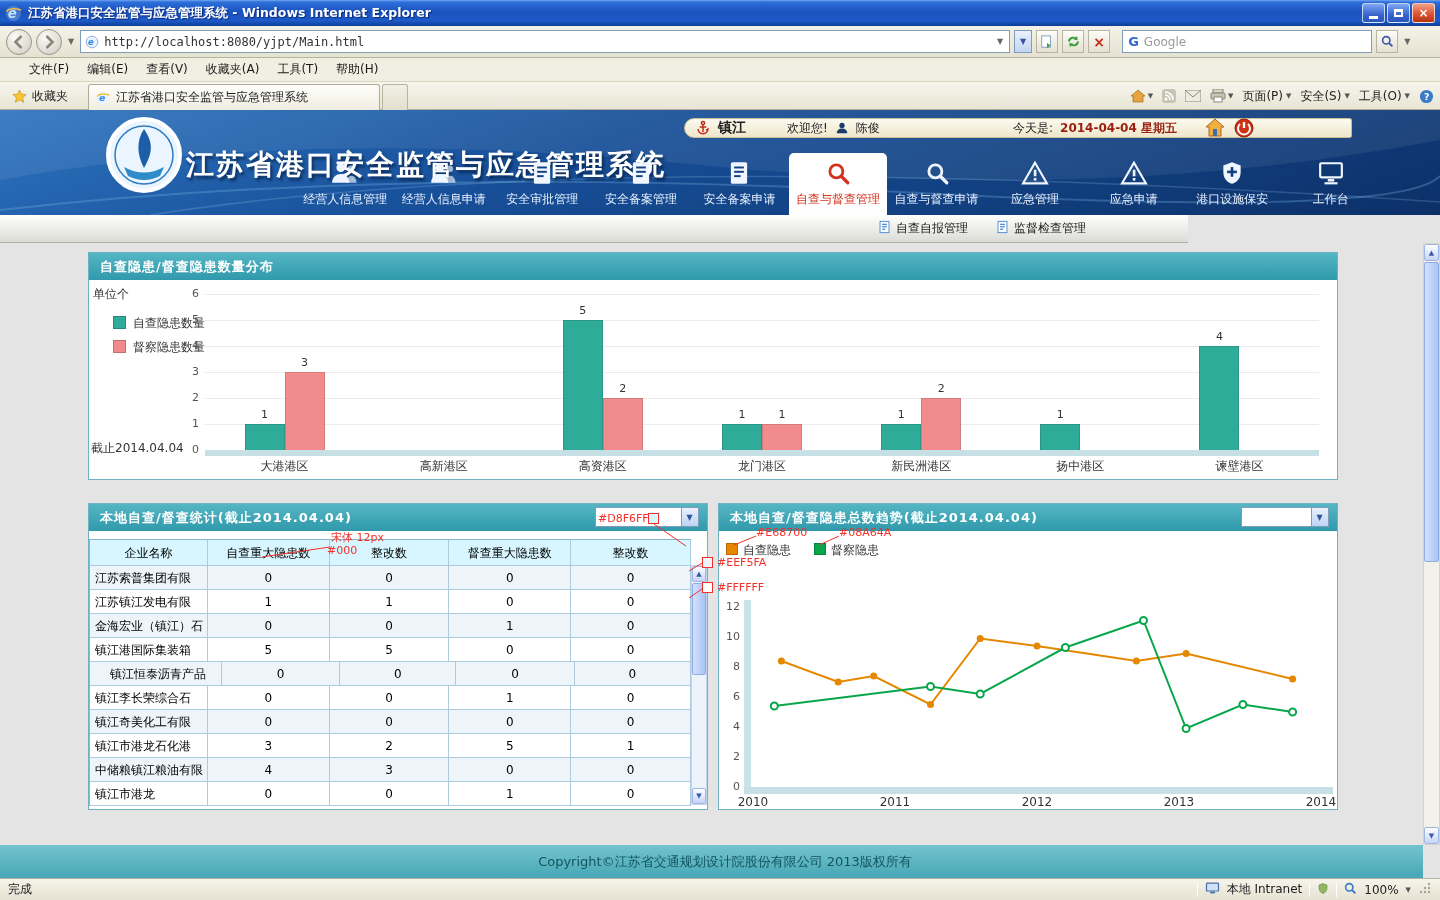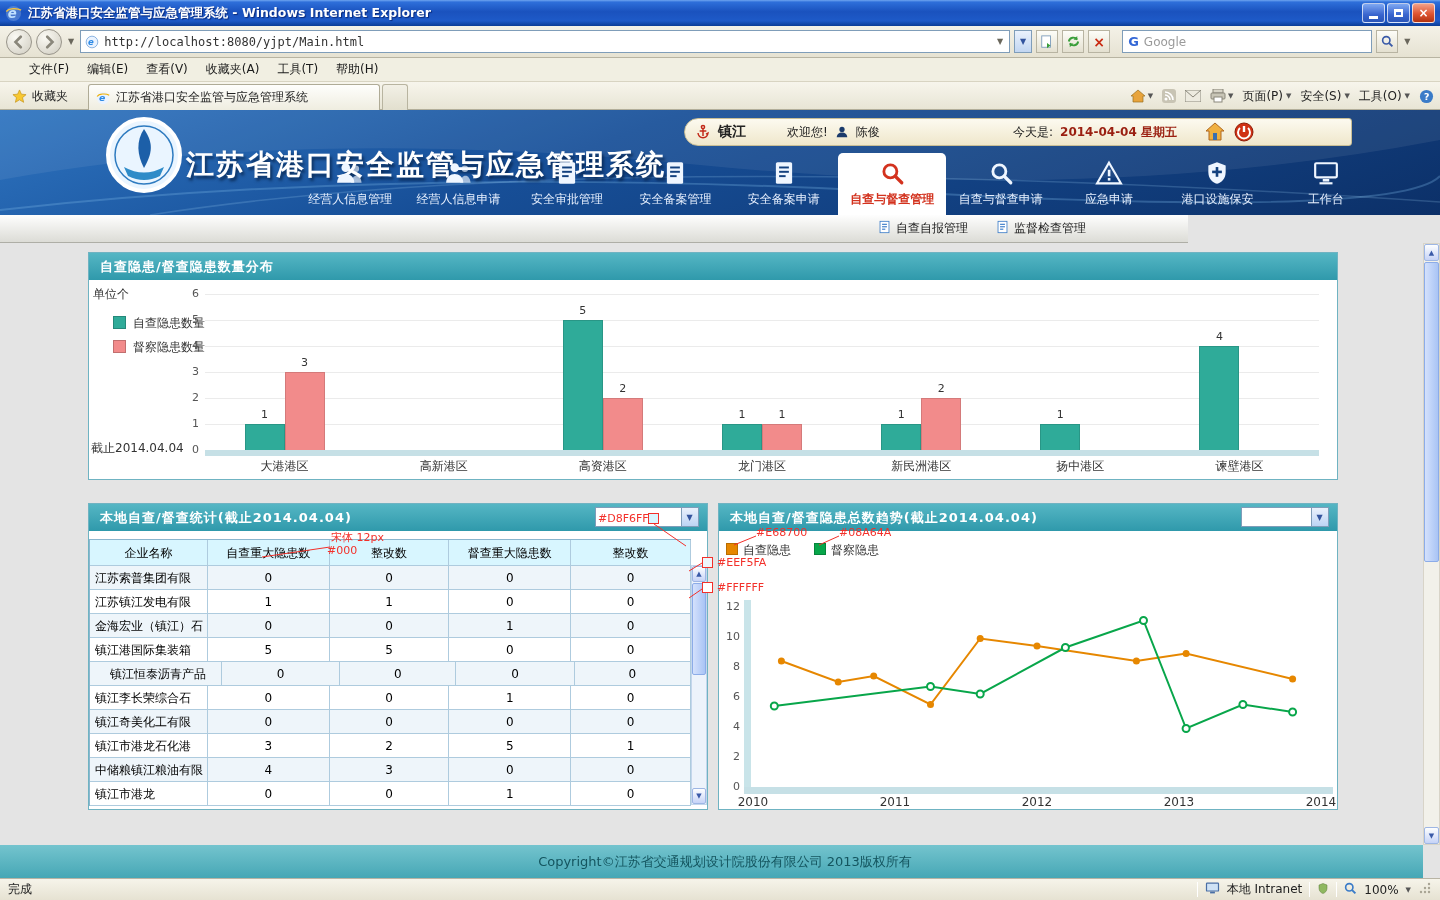--- a/index.html
+++ b/index.html
@@ -45,32 +45,32 @@
   .cmdright{position:absolute;right:6px;top:0;height:28px;display:flex;align-items:center;gap:9px;}
   .cmdicon{display:flex;align-items:center;gap:2px;cursor:pointer;}
   .cmdbtn{display:flex;align-items:center;gap:3px;color:#222;cursor:pointer;}
   .cmddd{font-size:7px;color:#555;}
 
   
   #appheader{left:0;top:110px;width:1440px;height:105px;background:linear-gradient(160deg,#2E74C0 0%,#174F98 40%,#0C3068 100%);overflow:hidden;}
   #headerwaves{position:absolute;left:0;top:0;}
   .logo{position:absolute;left:104px;top:5px;width:80px;height:80px;}
   .apptitle{position:absolute;left:186px;top:36px;font-size:28px;font-weight:bold;color:#fff;letter-spacing:2px;text-shadow:2px 3px 3px rgba(2,22,52,.65);white-space:nowrap;}
-  .infostrip{position:absolute;left:684px;top:8px;width:668px;height:28px;background:linear-gradient(180deg,#FCFAF0,#EFE7CB);border:1px solid #C9BE95;border-radius:14px 3px 3px 14px;display:flex;align-items:center;padding:0 10px;gap:7px;color:#222;}
+  .infostrip{position:absolute;left:684px;top:8px;width:668px;height:20px;background:linear-gradient(180deg,#FCFAF0,#EFE7CB);border:1px solid #C9BE95;border-radius:14px 3px 3px 14px;display:flex;align-items:center;padding:0 10px;gap:7px;color:#222;}
   .infostrip .city{font-size:14px;font-weight:bold;color:#222;}
   .infostrip .welcome{margin-left:34px;}
   .infostrip .dlabel{margin-left:auto;}
   .infostrip .dval{font-weight:bold;color:#9A1F10;margin-right:20px;}
   .hicon{width:22px;height:22px;cursor:pointer;}
   .hicon.power{margin-right:86px;}
   #mainnav{position:absolute;left:296px;bottom:0;width:1084px;height:62px;display:flex;}
   .nav-item{flex:1;display:flex;flex-direction:column;align-items:center;justify-content:flex-end;padding-bottom:7px;color:#E8F1FF;font-size:12px;cursor:pointer;white-space:nowrap;}
   .nav-item .nav-icon{width:30px;height:26px;margin-bottom:5px;}
   .nav-icon svg{width:100%;height:100%;}
-  .nav-item.active{background:#fff;border-radius:5px 5px 0 0;color:#D3321E;font-weight:bold;justify-content:flex-end;}
+  .nav-item.active{background:#fff;border-radius:5px 5px 0 0;color:#D3321E;font-weight:normal;justify-content:flex-end;}
 
   
   #subnav{left:0;top:215px;width:1188px;height:28px;background:linear-gradient(180deg,#FEFEFE,#DCDCD6);border-bottom:1px solid #AEAEA6;display:flex;justify-content:flex-end;align-items:center;gap:28px;padding-right:102px;}
   .subnav-item{display:flex;align-items:center;gap:5px;color:#222;cursor:pointer;}
 
   
   #contentbg{left:0;top:243px;width:1423px;height:602px;background:#E4E4E4;}
   .panel{border:1px solid #6FB3C2;background:#fff;}
   #panel-bar{left:88px;top:252px;width:1250px;height:228px;}
   #panel-table{left:88px;top:503px;width:620px;height:307px;}
@@ -379,20 +379,28 @@
               <line x1="15" y1="15" x2="21" y2="21" stroke="#D3321E" stroke-width="3" stroke-linecap="round"></line>
             </svg></span>
           <span>自查与督查管理</span>
         </div>
         <div class="nav-item">
           <span class="nav-icon"><svg viewBox="0 0 24 24">
               <circle cx="10.5" cy="10.5" r="6" fill="none" stroke="#EFF6FF" stroke-width="2.6"></circle>
               <line x1="15" y1="15" x2="21" y2="21" stroke="#EFF6FF" stroke-width="3" stroke-linecap="round"></line>
             </svg></span>
           <span>自查与督查申请</span>
+        </div>
+        <div class="nav-item">
+          <span class="nav-icon"><svg viewBox="0 0 24 24">
+              <path d="M12 2.5L23 21.5H1z" fill="none" stroke="#EFF6FF" stroke-width="2"></path>
+              <rect x="10.9" y="9" width="2.4" height="6" fill="#EFF6FF"></rect>
+              <rect x="10.9" y="16.6" width="2.4" height="2.4" fill="#EFF6FF"></rect>
+            </svg></span>
+          <span>应急管理</span>
         </div>
         <div class="nav-item">
           <span class="nav-icon"><svg viewBox="0 0 24 24">
               <path d="M12 2.5L23 21.5H1z" fill="none" stroke="#EFF6FF" stroke-width="2"></path>
               <rect x="10.9" y="9" width="2.4" height="6" fill="#EFF6FF"></rect>
               <rect x="10.9" y="16.6" width="2.4" height="2.4" fill="#EFF6FF"></rect>
             </svg></span>
           <span>应急申请</span>
         </div>
         <div class="nav-item">

